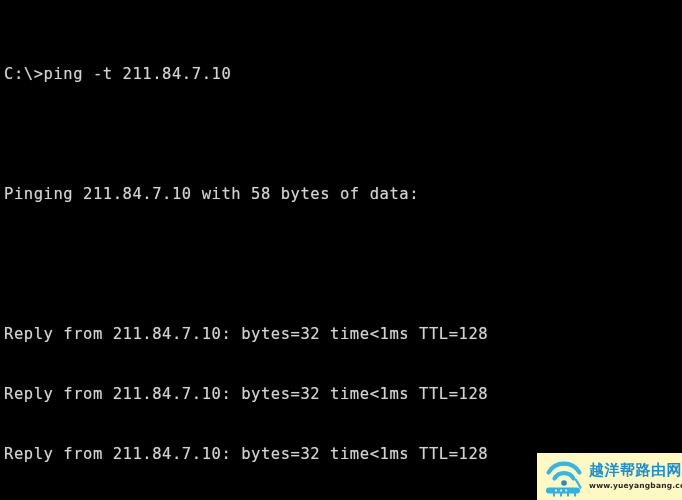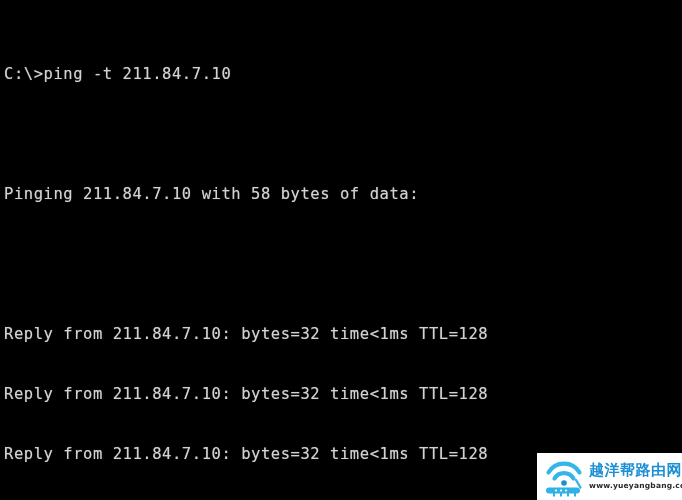--- a/index.html
+++ b/index.html
@@ -24,21 +24,21 @@
     height:20px;
     white-space:pre;
     text-shadow:0 0 1px rgba(210,210,210,0.55);
   }
   .line.blank { color:transparent; }
   
   #watermark {
     position:absolute;
     left:537px; top:453px;
     width:145px; height:47px;
-    background:#ffffff;
+    background:#fef9c3;
     display:flex;
     align-items:center;
     padding:2px 3px 2px 5px;
     overflow:hidden;
   }
   #wm-icon { width:44px; height:40px; flex:0 0 44px; }
   #wm-text {
     display:flex; flex-direction:column;
     justify-content:center;
     margin-left:3px;

